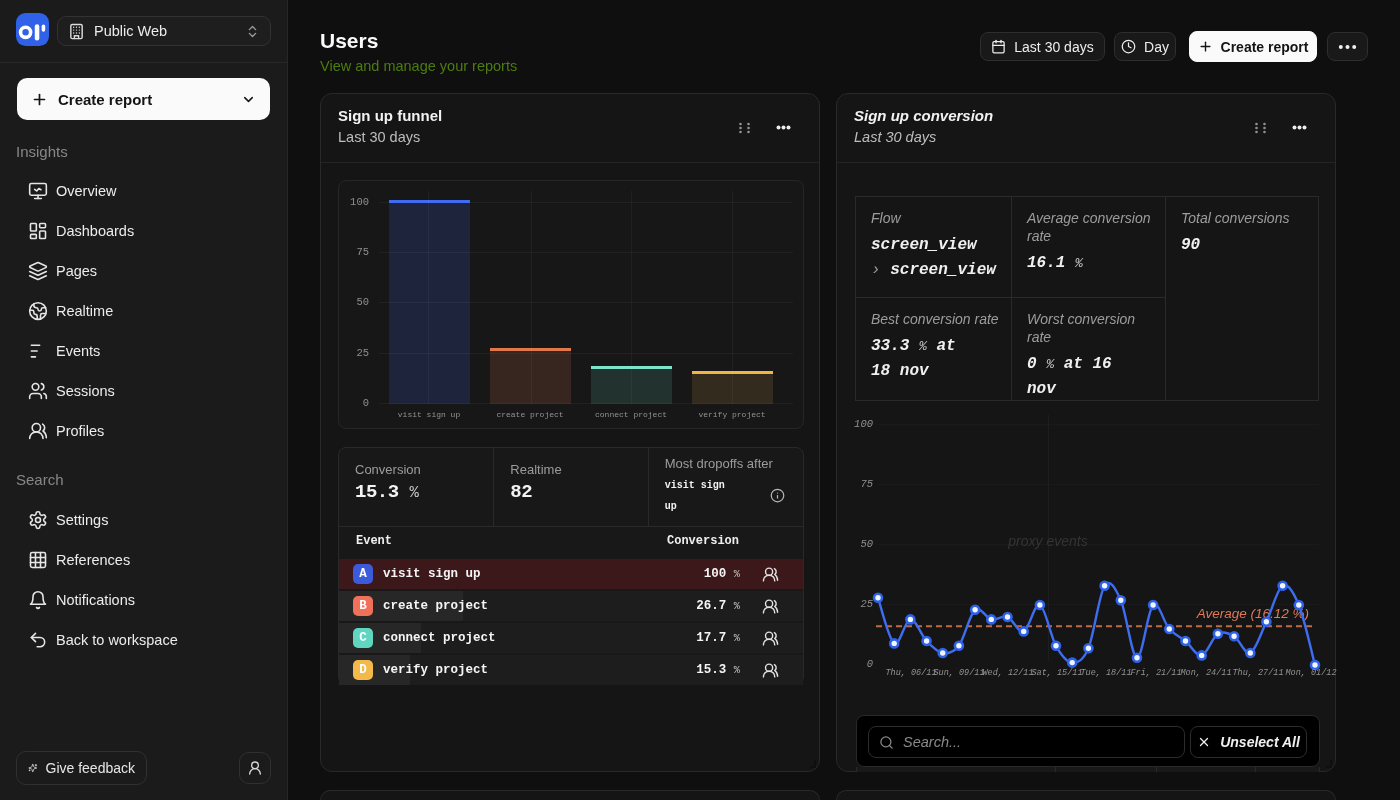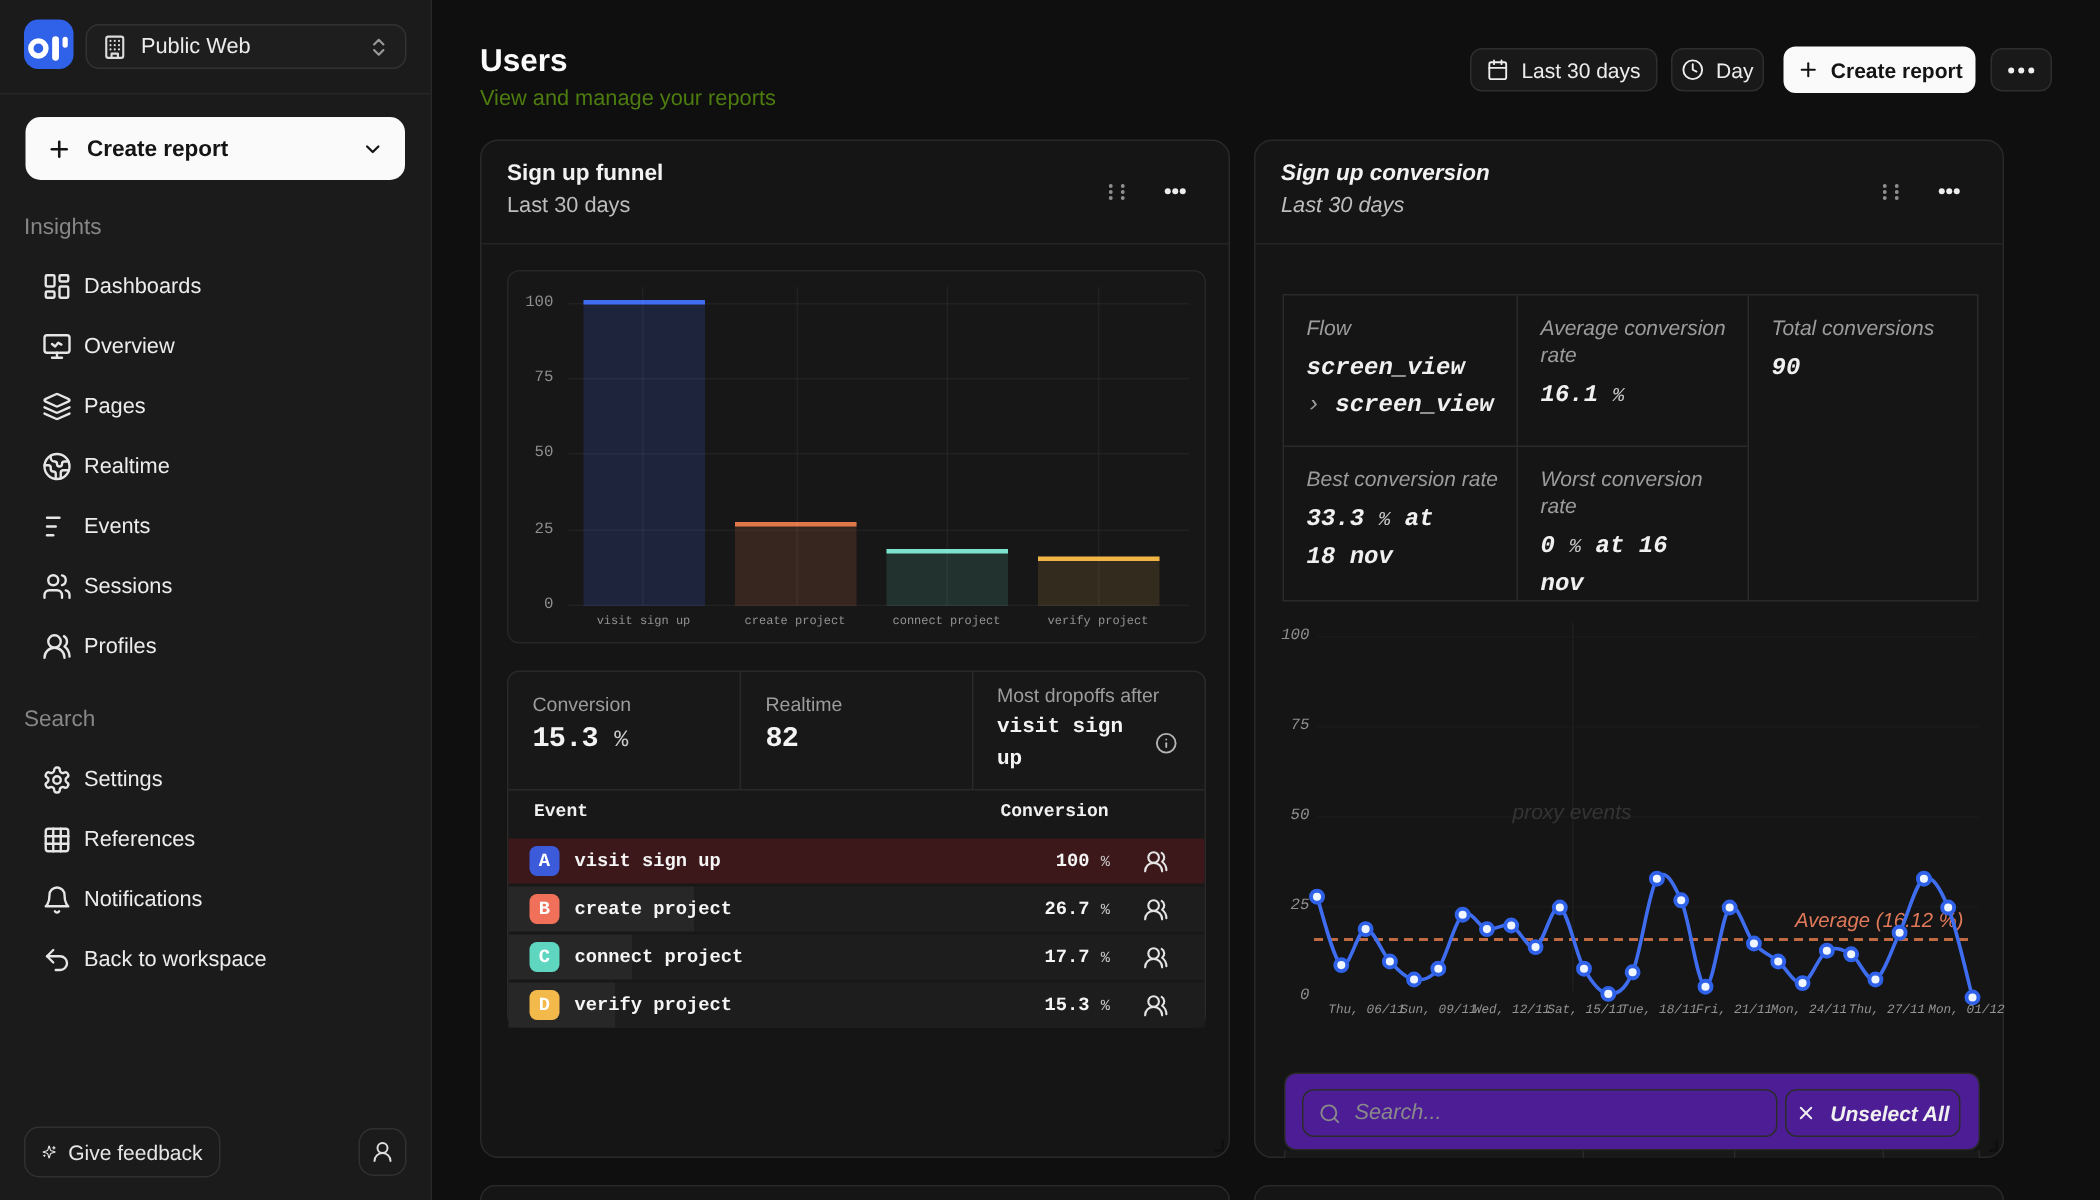--- a/index.html
+++ b/index.html
@@ -90,31 +90,31 @@
           <path d="M12 5v14"></path>
         </svg>
       <span class="lbl">Create report</span>
       <svg width="15" height="15" viewBox="0 0 24 24" fill="none" stroke="#141414" stroke-width="2.4" stroke-linecap="round" stroke-linejoin="round">
           <path d="m6 9 6 6 6-6"></path>
         </svg>
     </div>
     <div class="sec" style="top:143px;">Insights</div>
     <div class="nav" style="top:171px;">
       <div class="it"><svg width="20" height="20" viewBox="0 0 24 24" fill="none" stroke="currentColor" stroke-width="1.9" stroke-linecap="round" stroke-linejoin="round">
+            <rect width="20" height="14" x="2" y="3" rx="2"></rect>
+            <path d="M12 17v4"></path>
+            <path d="M8 21h8"></path>
+            <path d="M8 10l2.5 2L13 9l2.5 1.5"></path>
+          </svg>Overview</div>
+      <div class="it"><svg width="20" height="20" viewBox="0 0 24 24" fill="none" stroke="currentColor" stroke-width="1.9" stroke-linecap="round" stroke-linejoin="round">
             <rect width="7" height="9" x="3" y="3" rx="1"></rect>
             <rect width="7" height="5" x="14" y="3" rx="1"></rect>
             <rect width="7" height="9" x="14" y="12" rx="1"></rect>
             <rect width="7" height="5" x="3" y="16" rx="1"></rect>
           </svg>Dashboards</div>
-      <div class="it"><svg width="20" height="20" viewBox="0 0 24 24" fill="none" stroke="currentColor" stroke-width="1.9" stroke-linecap="round" stroke-linejoin="round">
-            <rect width="20" height="14" x="2" y="3" rx="2"></rect>
-            <path d="M12 17v4"></path>
-            <path d="M8 21h8"></path>
-            <path d="M8 10l2.5 2L13 9l2.5 1.5"></path>
-          </svg>Overview</div>
       <div class="it"><svg width="20" height="20" viewBox="0 0 24 24" fill="none" stroke="currentColor" stroke-width="1.9" stroke-linecap="round" stroke-linejoin="round">
             <path d="M12.83 2.18a2 2 0 0 0-1.66 0L2.6 6.08a1 1 0 0 0 0 1.83l8.58 3.91a2 2 0 0 0 1.66 0l8.58-3.9a1 1 0 0 0 0-1.83Z"></path>
             <path d="m22 17.65-9.17 4.16a2 2 0 0 1-1.66 0L2 17.65"></path>
             <path d="m22 12.65-9.17 4.16a2 2 0 0 1-1.66 0L2 12.65"></path>
           </svg>Pages</div>
       <div class="it"><svg width="20" height="20" viewBox="0 0 24 24" fill="none" stroke="currentColor" stroke-width="1.9" stroke-linecap="round" stroke-linejoin="round">
             <path d="M21.54 15H17a2 2 0 0 0-2 2v4.54"></path>
             <path d="M7 3.34V5a3 3 0 0 0 3 3a2 2 0 0 1 2 2c0 1.1.9 2 2 2a2 2 0 0 0 2-2c0-1.1.9-2 2-2h3.17"></path>
             <path d="M11 21.95V18a2 2 0 0 0-2-2a2 2 0 0 1-2-2v-1a2 2 0 0 0-2-2H2.05"></path>
             <circle cx="12" cy="12" r="10"></circle>
@@ -252,21 +252,21 @@
           <div style="width:155px;padding:14px 16px;">
               <div class="slab">Conversion</div>
               <div class="sval mono">15.3 <span class="pc">%</span></div>
             </div>
           <div style="width:155px;padding:14px 16px;border-left:1px solid #292929;">
               <div class="slab">Realtime</div>
               <div class="sval mono">82</div>
             </div>
           <div style="width:156px;padding:8px 16px;border-left:1px solid #292929;position:relative;">
               <div class="slab">Most dropoffs after</div>
-              <div class="sval mono" style="line-height:21px;font-size:14px;letter-spacing:0;">visit sign<br>up</div>
+              <div class="sval mono" style="line-height:21px;font-size:10px;letter-spacing:0;">visit sign<br>up</div>
             <svg style="position:absolute;right:18px;top:40px;" width="15" height="15" viewBox="0 0 24 24" fill="none" stroke="#b5b5b5" stroke-width="2" stroke-linecap="round">
                 <circle cx="12" cy="12" r="10"></circle>
                 <path d="M12 16v-4"></path>
                 <path d="M12 8h.01"></path>
               </svg>
           </div>
         </div>
         <div style="position:absolute;left:0;top:80px;width:100%;height:29px;">
           <span class="mono" style="position:absolute;left:17px;top:6px;font-weight:700;font-size:12px;color:#f0f0f0;">Event</span>
           <span class="mono" style="position:absolute;right:64px;top:6px;font-weight:700;font-size:12px;color:#f0f0f0;">Conversion</span>
@@ -416,21 +416,21 @@
           <span style="left:82px;">Sun, 09/11</span>
           <span style="left:131px;">Wed, 12/11</span>
           <span style="left:180px;">Sat, 15/11</span>
           <span style="left:229px;">Tue, 18/11</span>
           <span style="left:279px;">Fri, 21/11</span>
           <span style="left:329px;">Mon, 24/11</span>
           <span style="left:381px;">Thu, 27/11</span>
           <span style="left:434px;">Mon, 01/12</span>
         </div>
 
-      <div style="position:absolute;left:19px;top:621px;width:464px;height:52px;border:1px solid #292929;border-radius:8px;background:#4c1d95;">
+      <div style="position:absolute;left:19px;top:621px;width:464px;height:52px;border:1px solid #292929;border-radius:8px;background:#000000;">
         <div style="position:absolute;left:11px;top:10px;width:317px;height:32px;border:1px solid #2c2c2c;border-radius:8px;display:flex;align-items:center;padding:0 10px;gap:9px;color:#8a8a8a;">
           <svg width="15" height="15" viewBox="0 0 24 24" fill="none" stroke="currentColor" stroke-width="2" stroke-linecap="round">
               <circle cx="11" cy="11" r="8"></circle>
               <path d="m21 21-4.3-4.3"></path>
             </svg>
           <span style="font-size:14.5px;">Search...</span>
         </div>
         <div style="position:absolute;right:12px;top:10px;width:117px;height:32px;border:1px solid #2c2c2c;border-radius:8px;display:flex;align-items:center;justify-content:center;gap:9px;color:#f0f0f0;">
           <svg width="14" height="14" viewBox="0 0 24 24" fill="none" stroke="currentColor" stroke-width="2.2" stroke-linecap="round">
               <path d="M18 6 6 18"></path>

